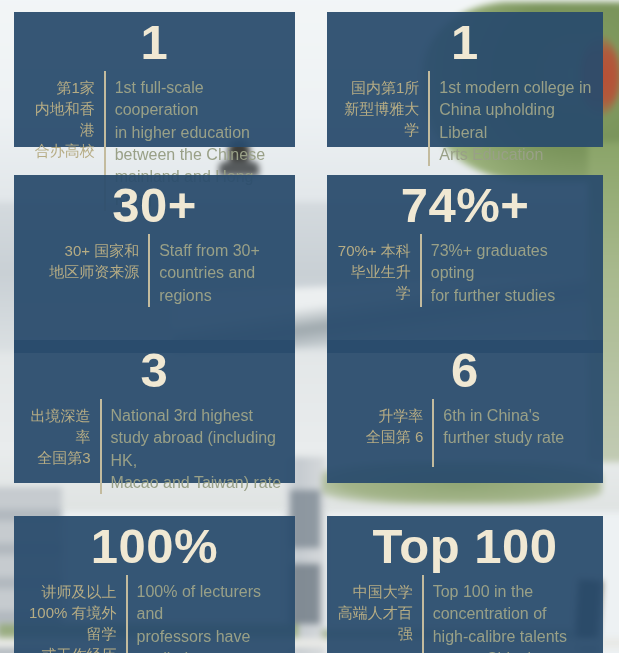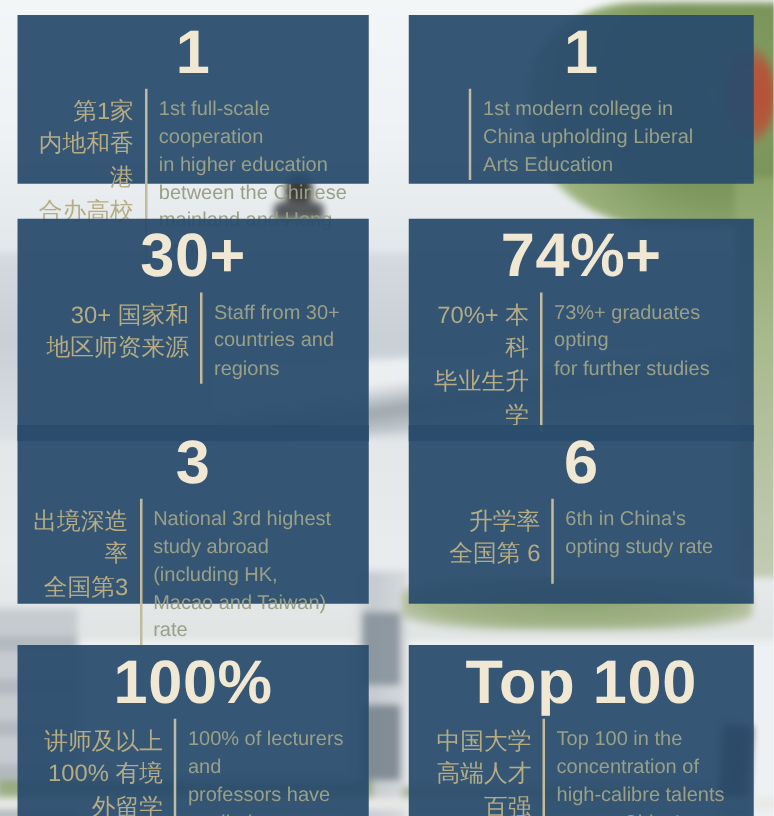--- a/index.html
+++ b/index.html
@@ -47,21 +47,21 @@
     padding:2px 10px 6px 10px;}
   .c1{left:14px;width:281px;}
   .c2{left:327px;width:276px;}
   .r1{top:12px;height:135px;}
   .r2{top:175px;height:178px;}
   .r3{top:340px;height:143px;}
   .r4{top:516px;height:139px;}
   .num{font-size:49px;font-weight:700;line-height:1.16;letter-spacing:.5px;
     color:#f0e8d3;white-space:nowrap;}
   .textrow{display:flex;justify-content:center;align-items:stretch;width:100%;}
-  .zh{text-align:right;font-size:19px;line-height:1.4;color:#b6ac84;
+  .zh{text-align:right;font-size:15px;line-height:1.4;color:#b6ac84;
     white-space:pre-line;padding:6px 9px 0 0;}
   .vdiv{width:2px;min-height:68px;background:#c3bb9e;flex:0 0 auto;}
   .en{text-align:left;font-size:16px;line-height:1.4;color:#99a087;
     white-space:pre-line;padding:6px 0 0 9px;max-width:186px;}
 </style>
 </head>
 <body>
 
 <div id="stage">
 
@@ -98,20 +98,22 @@
         <div class="en">1st full-scale cooperation
 in higher education
 between the Chinese
 mainland and Hong Kong</div>
       </div>
     </div>
 
     <div class="card c2 r1">
       <div class="num">1</div>
       <div class="textrow">
+        <div class="zh">国内第1所
+新型博雅大学</div>
         <div class="vdiv"></div>
         <div class="en">1st modern college in
 China upholding Liberal
 Arts Education</div>
       </div>
     </div>
 
     <div class="card c1 r2">
       <div class="num">30+</div>
       <div class="textrow">
@@ -147,21 +149,21 @@
       </div>
     </div>
 
     <div class="card c2 r3">
       <div class="num">6</div>
       <div class="textrow">
         <div class="zh">升学率
 全国第 6</div>
         <div class="vdiv"></div>
         <div class="en">6th in China's
-opting study rate</div>
+further study rate</div>
       </div>
     </div>
 
     <div class="card c1 r4">
       <div class="num">100%</div>
       <div class="textrow">
         <div class="zh">讲师及以上
 100% 有境外留学
 或工作经历</div>
         <div class="vdiv"></div>

